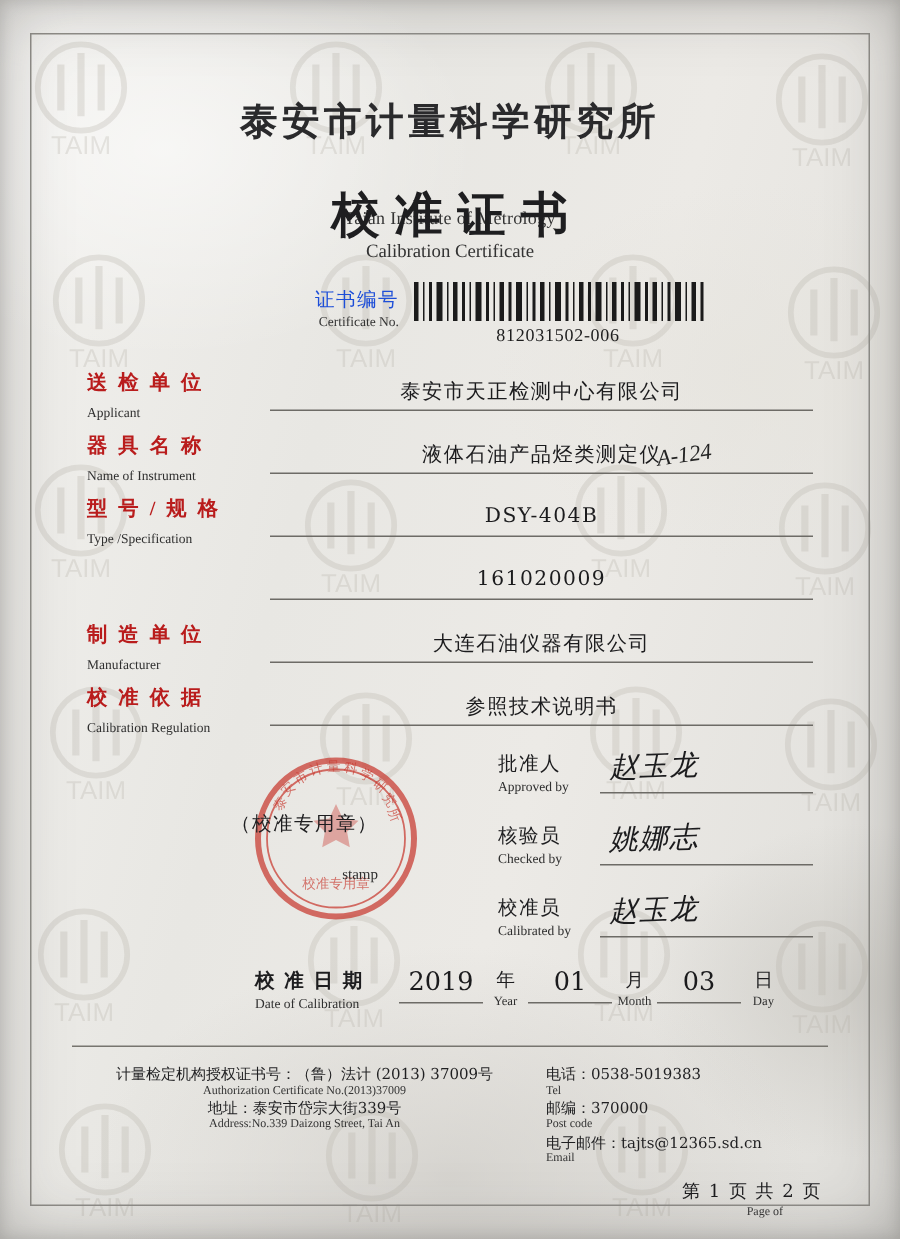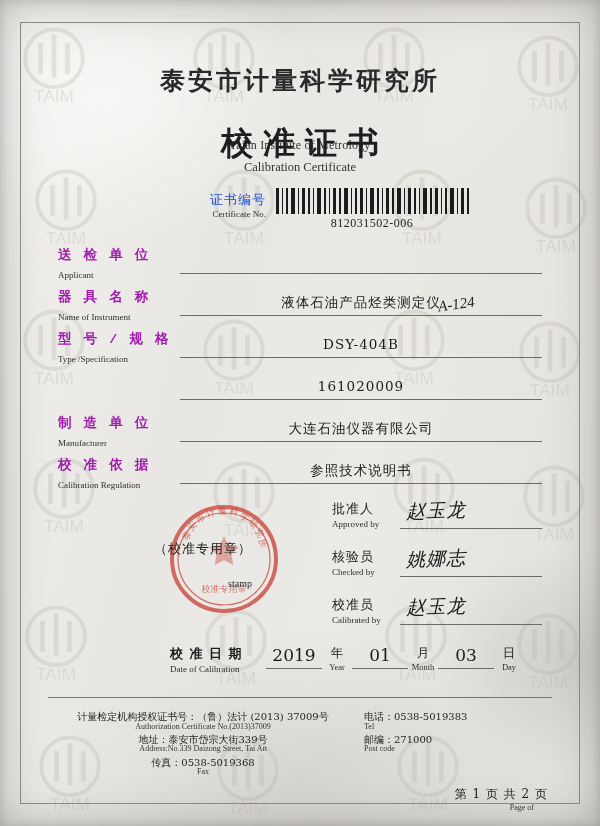--- a/index.html
+++ b/index.html
@@ -149,24 +149,24 @@
     width: 484px;
     height: 41px;
   }
   .field .lbl {
     position: absolute;
     left: 0;
     top: 0;
     width: 118px;
   }
   .field .lbl .cn {
-    font-family: Liberation Mono, monospace;
+    font-family: Liberation Serif, serif;
     font-size: 13.5px;
     font-weight: bold;
-    color: #a21caf;
+    color: #b91c1c;
     letter-spacing: 2px;
     white-space: nowrap;
   }
   .field .lbl .en {
     font-size: 9px;
     color: #2f2f2f;
     white-space: nowrap;
     margin-top: 6px;
   }
   .field .line {
@@ -269,21 +269,21 @@
   .footcol .cn { font-family: "DejaVu Serif", serif; font-size: 10px; }
   .footcol .en { font-size: 8px; color: #333; }
   .footline { margin-bottom: 4px; }
   .pagefoot {
     position: absolute;
     left: 0; right: 52px;
     top: 786px;
     text-align: right;
   }
   .pagefoot .cn { font-family:"DejaVu Serif",serif; font-size: 12px; color:#1b1b1d; letter-spacing:1px;}
-  .pagefoot .en { font-size: 8px; color:#333; margin-right: 14px; }
+  .pagefoot .en { font-size: 8px; color:#333; margin-right: 26px; }
 </style>
 </head>
 <body>
 
 <div class="page">
   <div class="grain"></div>
 
   <div class="watermarks">
     <div class="wm" style="left:6px;top:18px;">
       <svg viewBox="0 0 100 100">
@@ -505,20 +505,21 @@
       <div class="bar" style="left:187px;width:3px;"></div>
       <div class="bar" style="left:193px;width:2px;"></div>
     </div>
     <div class="certno-value">812031502-006</div>
 
     <div class="field" style="top:246px;">
       <div class="lbl">
         <div class="cn">送 检 单 位</div>
         <div class="en">Applicant</div>
       </div>
+      <div class="val">泰安市天正检测中心有限公司</div>
       <div class="line"></div>
     </div>
 
     <div class="field" style="top:288px;">
       <div class="lbl">
         <div class="cn">器 具 名 称</div>
         <div class="en">Name of Instrument</div>
       </div>
       <div class="val">液体石油产品烃类测定仪</div>
       <div class="line"></div>
@@ -649,34 +650,34 @@
 
     <div class="footcol" style="left:58px;top:712px;width:290px;text-align:center;">
       <div class="footline">
         <div class="cn">计量检定机构授权证书号：（鲁）法计 (2013) 37009号</div>
         <div class="en">Authorization Certificate No.(2013)37009</div>
       </div>
       <div class="footline">
         <div class="cn">地址：泰安市岱宗大街339号</div>
         <div class="en">Address:No.339 Daizong Street, Tai An</div>
       </div>
-      <div class="footline">
-        <div class="cn">传真：0538-5019368</div>
-        <div class="en">Fax</div>
-      </div>
     </div>
 
     <div class="footcol" style="left:364px;top:712px;width:190px;">
       <div class="footline">
         <div class="cn">电话：0538-5019383</div>
         <div class="en">Tel</div>
       </div>
       <div class="footline">
-        <div class="cn">邮编：271000</div>
+        <div class="cn">邮编：370000</div>
         <div class="en">Post code</div>
+      </div>
+      <div class="footline">
+        <div class="cn">电子邮件：tajts@12365.sd.cn</div>
+        <div class="en">Email</div>
       </div>
     </div>
 
     <div class="pagefoot">
       <div class="cn">第 1 页 共 2 页</div>
       <div class="en">Page          of</div>
     </div>
 
   </div>
 

